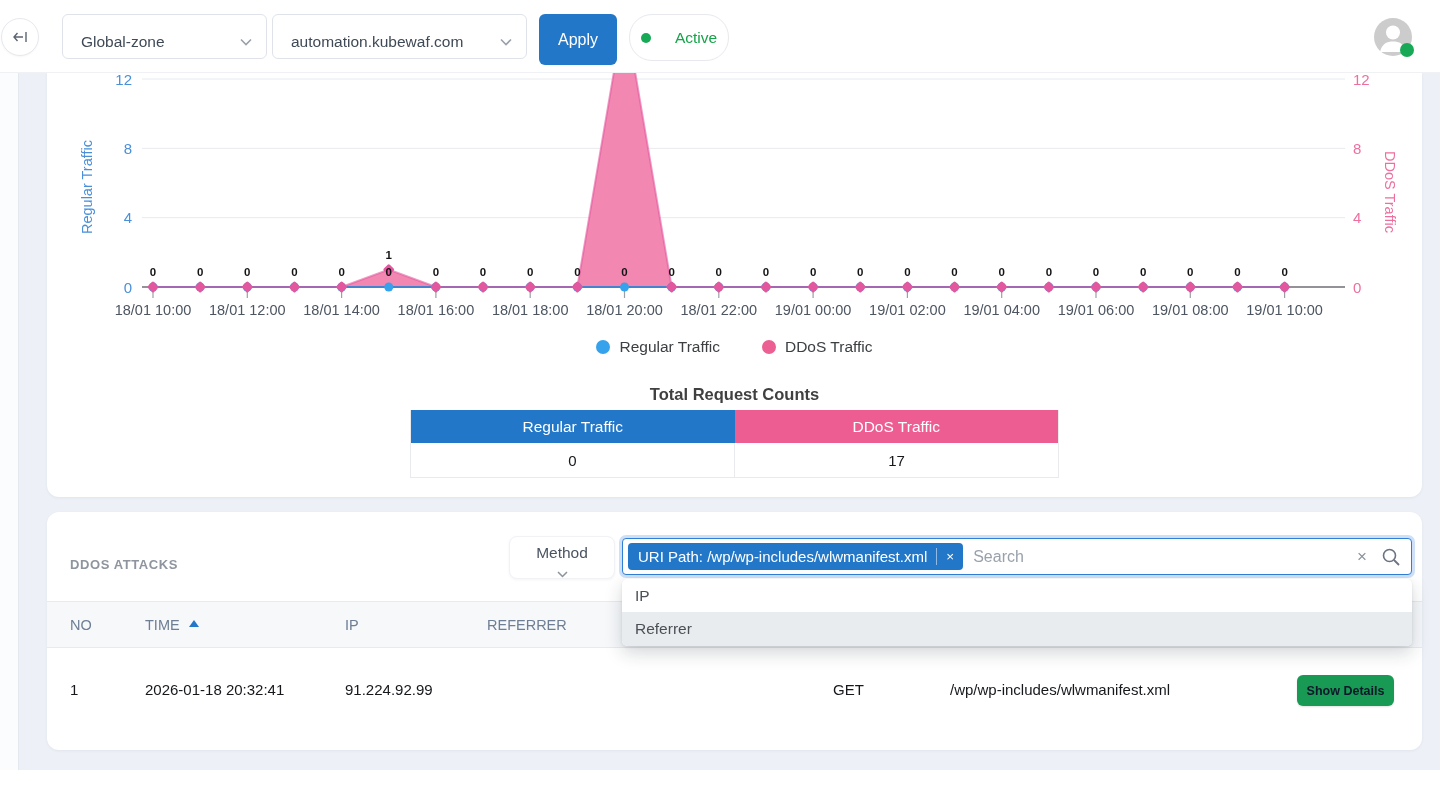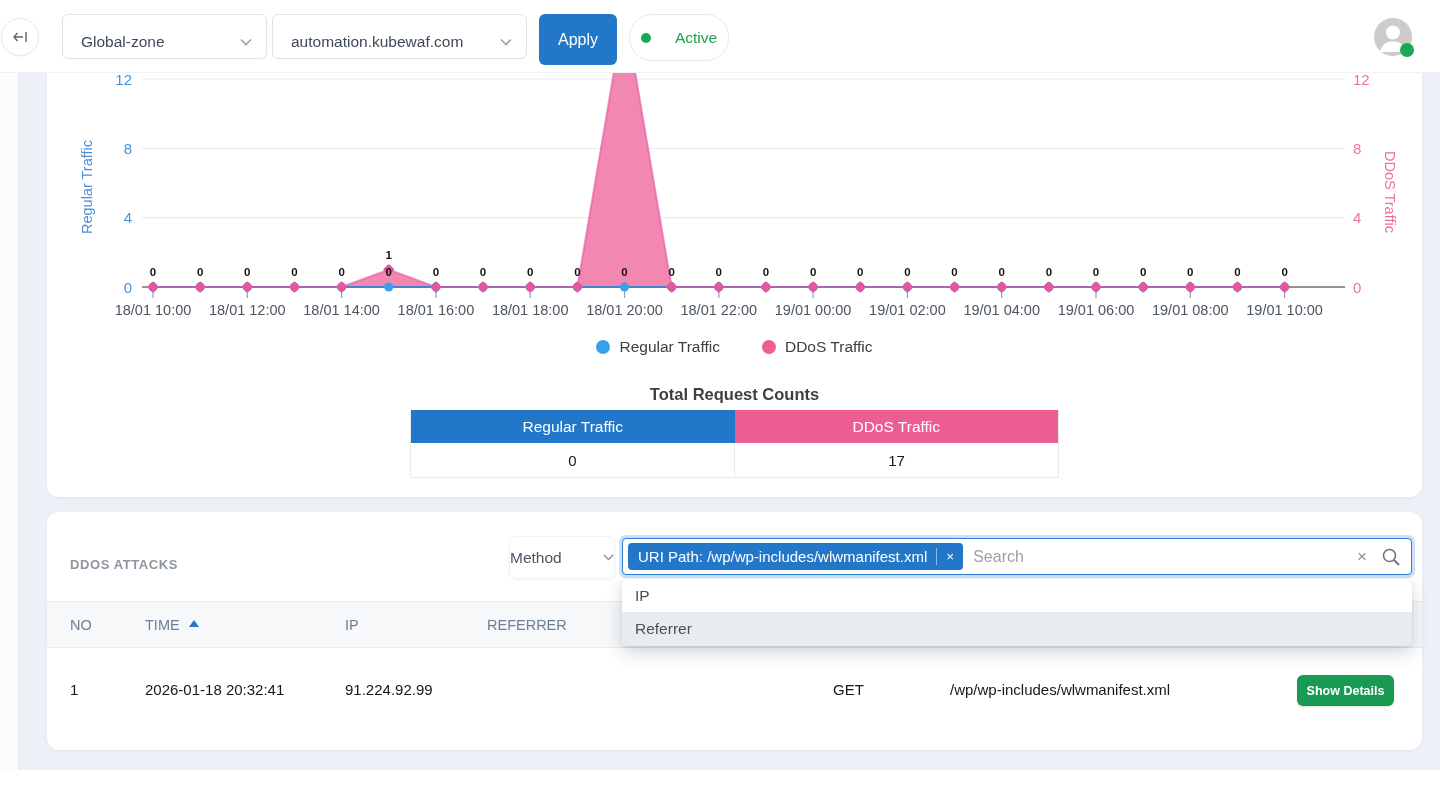--- a/index.html
+++ b/index.html
@@ -46,22 +46,22 @@
   .totals-table{position:absolute;left:363px;top:338px;width:649px;border:1px solid #e8eaee;border-top:none;box-sizing:border-box;}
   .totals-head{display:flex;height:33px;}
   .totals-head .cell{flex:1;display:flex;align-items:center;justify-content:center;color:#fff;font-size:15.5px;}
   .totals-body{display:flex;height:34px;background:#fff;}
   .totals-body .cell{flex:1;display:flex;align-items:center;justify-content:center;font-size:15px;color:#16181c;}
   .totals-body .cell:first-child{border-right:1px solid #e8eaee;}
 
   
   .attacks-title{position:absolute;left:23px;top:45px;font-size:13px;font-weight:bold;letter-spacing:.6px;color:#8e959e;}
   .method-select{position:absolute;left:462px;top:24px;width:104px;height:41px;background:#fff;border:1px solid #f0f2f6;border-radius:8px;
-    box-shadow:0 1px 3px rgba(29,41,57,.05);display:flex;align-items:center;justify-content:space-between;gap:9px;
-    font-size:15.5px;color:#4a5360;cursor:pointer;}
+    box-shadow:0 1px 3px rgba(29,41,57,.05);display:flex;align-items:center;justify-content:flex-end;gap:9px;
+    font-size:15.5px;color:#4a5360;cursor:pointer;flex-direction:column;}
   .search-box{position:absolute;left:575px;top:26px;width:790px;height:37px;background:#fff;border:1px solid #2f7fd6;border-radius:4px;
     box-shadow:0 0 0 3px rgba(77,144,226,.28);box-sizing:border-box;display:flex;align-items:center;padding:0 10px 0 5px;cursor:text;}
   .filter-tag{height:27px;background:#2277c8;border-radius:4px;display:flex;align-items:center;color:#fff;font-size:15px;
     padding:0 0 0 10px;flex:0 0 auto;}
   .filter-tag .tag-div{width:1px;height:17px;background:rgba(255,255,255,.5);margin:0 0 0 9px;}
   .filter-tag .tag-x{padding:0 9px;font-size:13.5px;cursor:pointer;}
   .search-ph{margin-left:10px;font-size:16px;color:#9aa1ab;flex:1 1 auto;}
   .search-clear{font-size:17px;color:#8b939c;margin-right:14px;cursor:pointer;}
   .search-mag{width:20px;height:20px;cursor:pointer;}
 
@@ -71,21 +71,21 @@
   .dd-item.hl{background:#e9ecef;height:34px;}
 
   .tbl-headrow{position:absolute;left:0;top:89px;width:100%;height:47px;background:#f6f8fa;
     border-top:1px solid #e6ebf1;border-bottom:1px solid #e6ebf1;box-sizing:border-box;}
   .th{position:absolute;top:0;height:100%;display:flex;align-items:center;font-size:14.5px;color:#6e7e95;}
   .sort-asc{width:0;height:0;border-left:5px solid transparent;border-right:5px solid transparent;border-bottom:7px solid #2277c8;
     display:inline-block;margin-left:9px;margin-top:-2px;cursor:pointer;}
   .tbl-row{position:absolute;left:0;top:136px;width:100%;height:82px;background:#fff;}
   .td{position:absolute;top:0;height:100%;display:flex;align-items:center;font-size:15px;color:#16181c;}
   .btn-details{position:absolute;left:1250px;top:27px;width:97px;height:31px;background:#189a54;border:none;border-radius:6px;
-    color:#ffffff;font-weight:bold;font-size:12.5px;font-family:inherit;cursor:pointer;box-shadow:0 1px 2px rgba(0,0,0,.12);}
+    color:#0f172a;font-weight:bold;font-size:12.5px;font-family:inherit;cursor:pointer;box-shadow:0 1px 2px rgba(0,0,0,.12);}
 </style>
 </head>
 <body>
 
 <div class="page-bg"></div>
 <div class="sidebar-strip"></div>
 
 <div class="hdr">
   <div class="collapse-btn">
     <svg width="15" height="12" viewBox="0 0 15 12">

